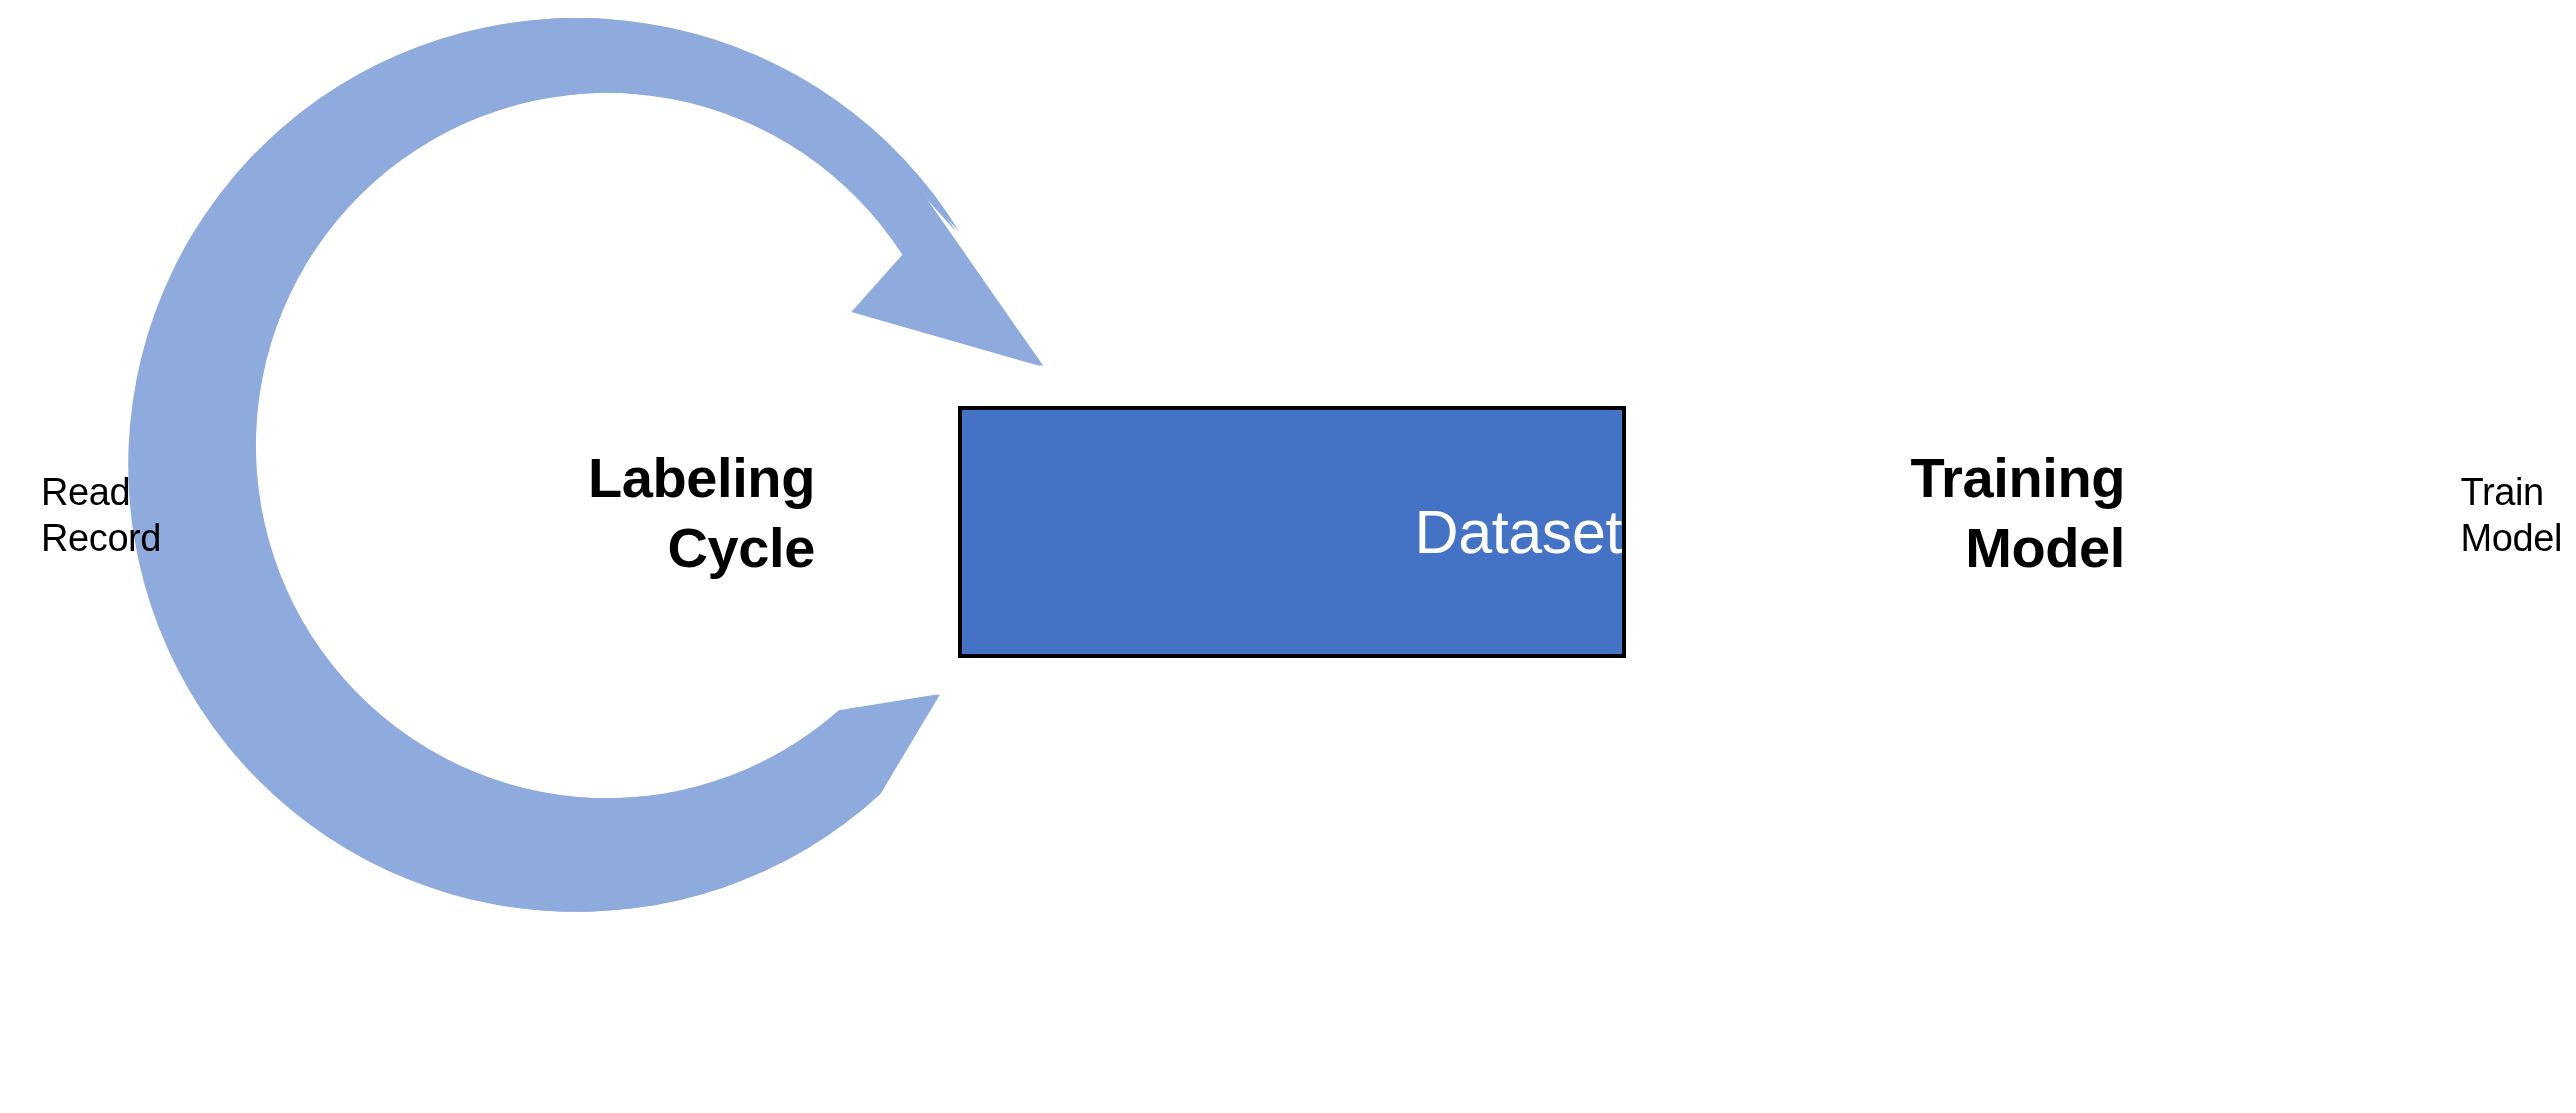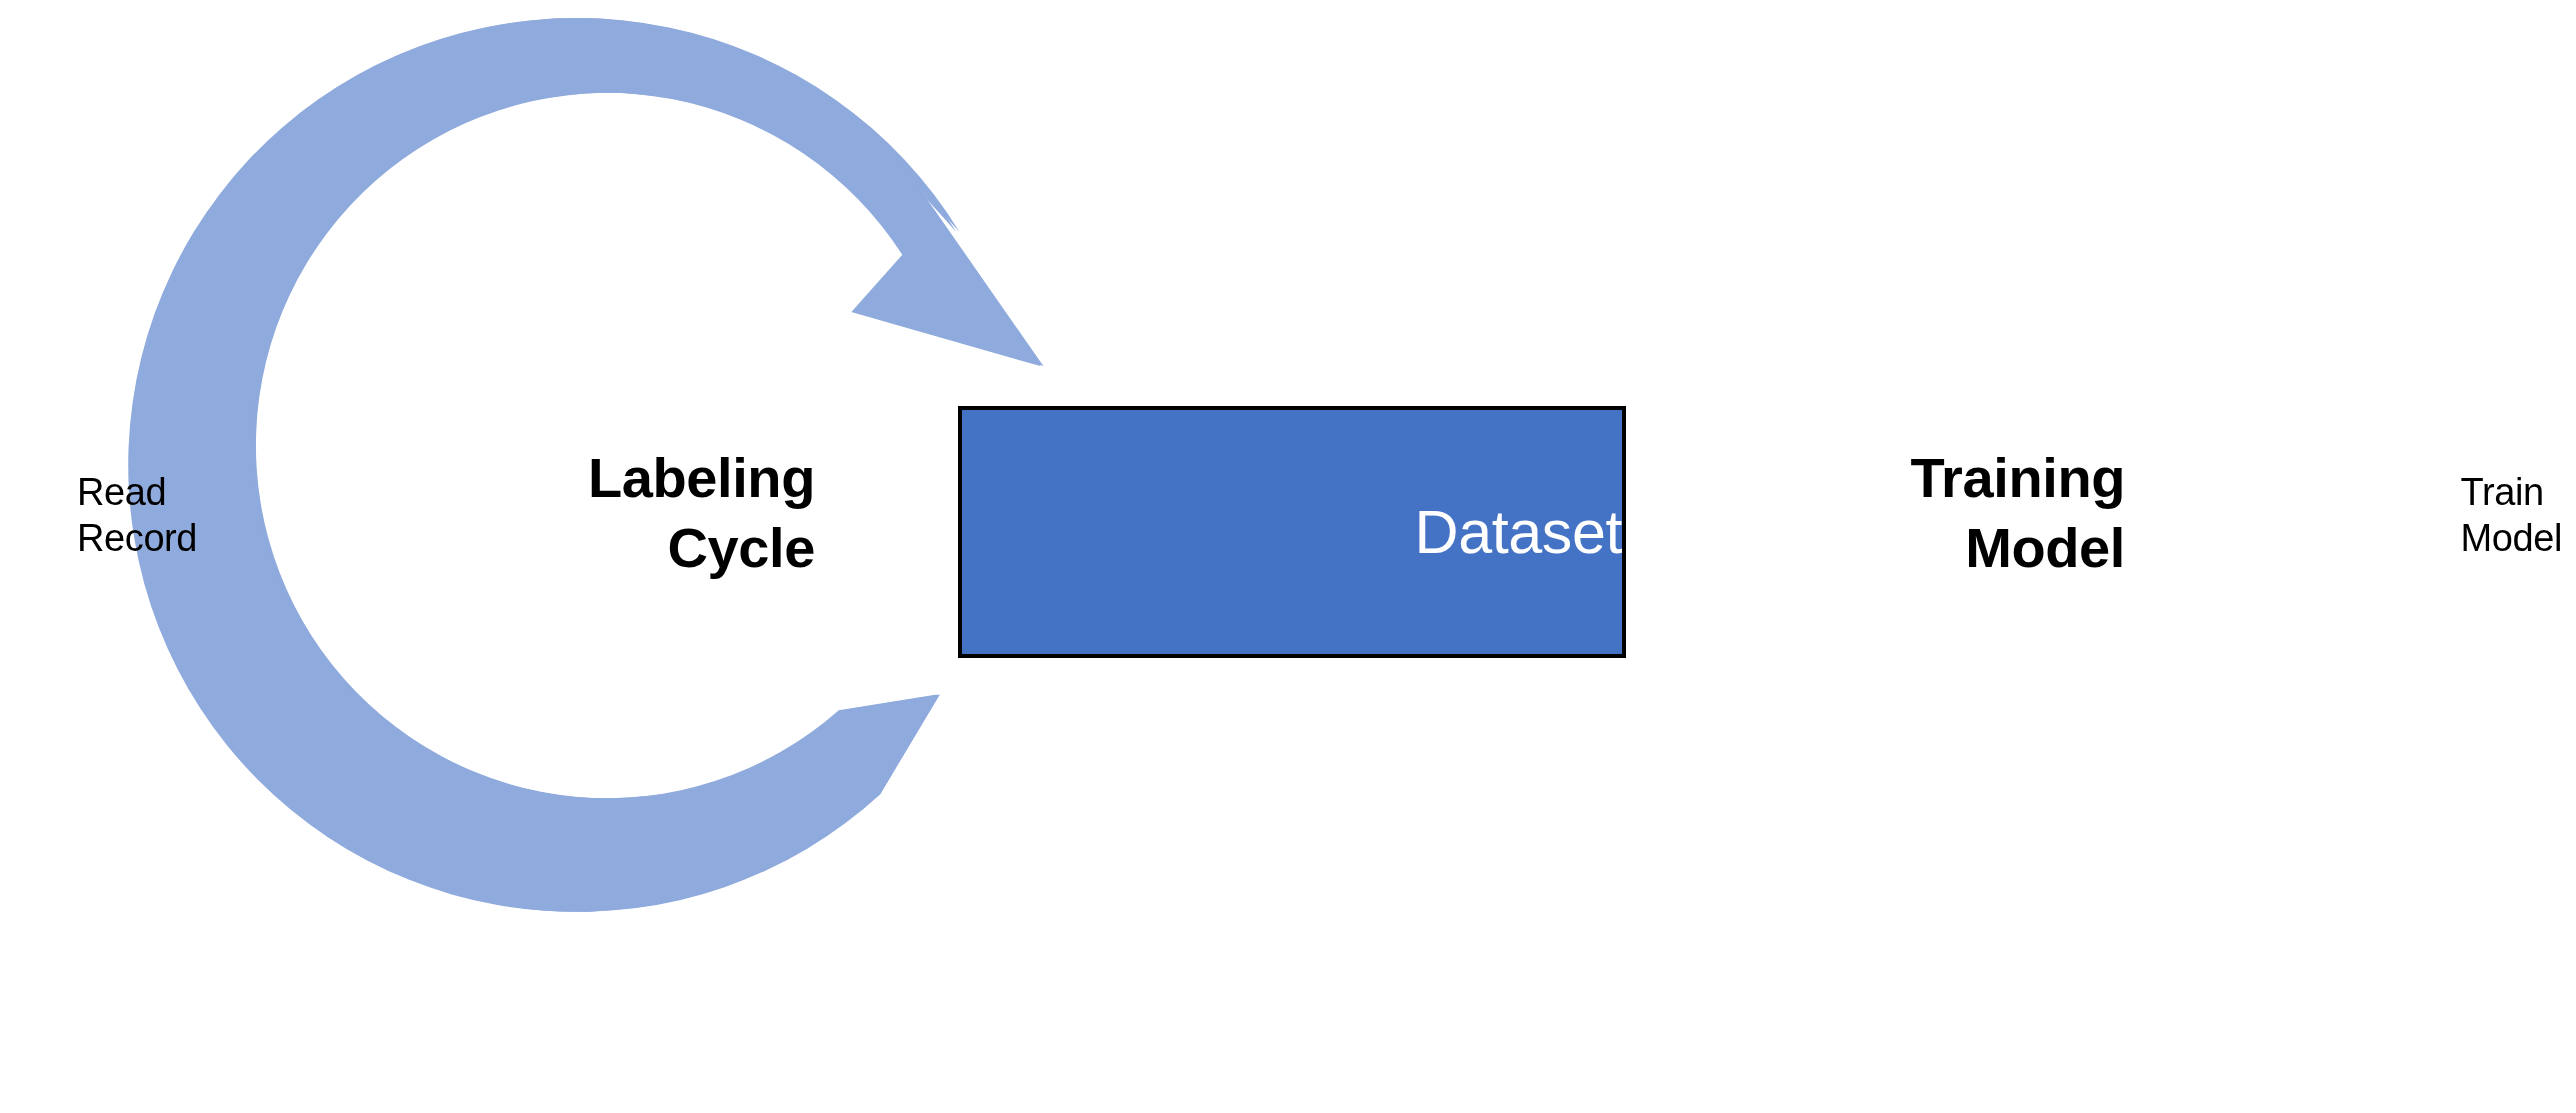--- a/index.html
+++ b/index.html
@@ -37,21 +37,20 @@
     font-size: 38px;
   }
   .label-cycle {
     font-size: 56px;
     text-align: right;
     line-height: 1.25;
     font-weight: bold;
   }
   .label-side {
     font-size: 38px;
-    margin-left: 36px;
   }
   #label-add-to-record {
     left: 430px;
     top: 4.7px;
   }
   #label-get-labeled-records {
     left: 1717px;
     top: 4.7px;
   }
   #label-get-highest-ranked {

